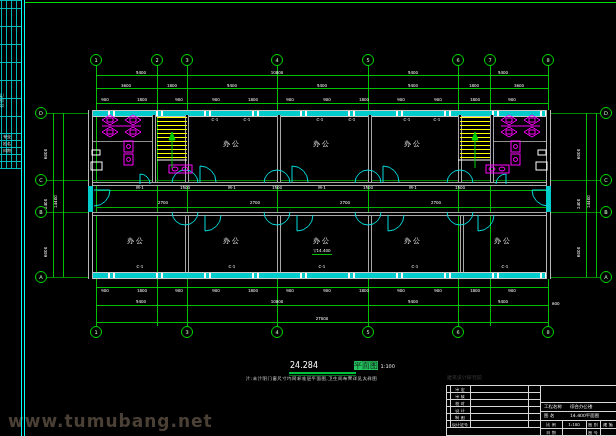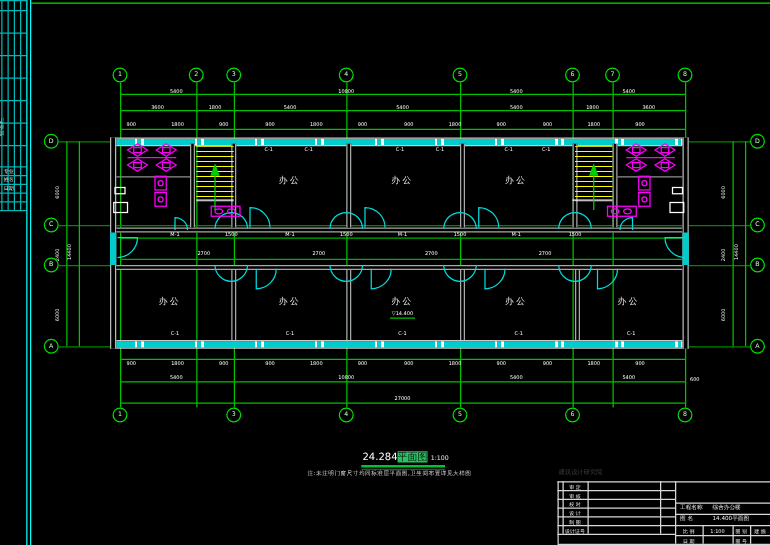--- a/index.html
+++ b/index.html
@@ -31,35 +31,36 @@
   .lab{position:absolute;color:#ececec;font-size:7px;line-height:8px;letter-spacing:2px;
        transform:translateX(-50%);white-space:nowrap;}
   .circ{position:absolute;width:10px;height:10px;border:1px solid #00e000;border-radius:50%;
         background:#000;color:#c9ffc9;font-size:5px;line-height:10px;text-align:center;}
   
   .wt{position:absolute;height:1px;background:#d8d8d8;}
   .wtv{position:absolute;width:1px;background:#d8d8d8;}
   .tb{position:absolute;color:#f0f0f0;font-size:4px;line-height:5px;white-space:nowrap;}
   
   .ttl{position:absolute;left:290px;top:361px;color:#fff;font-size:8px;line-height:10px;white-space:nowrap;}
-  .ttl .hl{background:#22c55e;color:#161616;}
+  .ttl .hl{background:#22c55e;color:#161616;margin-left:36px;}
   .ttl .sc{font-size:5px;color:#e8e8e8;}
   .note{position:absolute;left:246px;top:376px;color:#ddd;font-size:4.5px;white-space:nowrap;letter-spacing:.4px;}
   
   .wm{position:absolute;left:4px;top:348px;color:#3a2f25;font-size:66px;line-height:70px;
       font-weight:bold;letter-spacing:-2px;white-space:nowrap;}
   .wmu{position:absolute;left:8px;top:411px;color:#4a4036;font-size:17px;font-weight:bold;
        letter-spacing:1px;white-space:nowrap;}
   .faint{position:absolute;color:#3f3f3f;font-size:5px;white-space:nowrap;}
 </style>
 </head>
 <body>
 
 <div id="stage">
 
+  <div class="wmu">www.tumubang.net</div>
 
   <div class="cv" style="left:1px;top:0;height:168px"></div>
   <div class="cv" style="left:6px;top:0;height:168px"></div>
   <div class="cv" style="left:11px;top:0;height:168px"></div>
   <div class="cv" style="left:16px;top:0;height:168px"></div>
   <div class="ch" style="left:0;top:0;width:21px"></div>
   <div class="ch" style="left:0;top:8px;width:21px"></div>
   <div class="ch" style="left:0;top:26px;width:21px"></div>
   <div class="ch" style="left:0;top:44px;width:21px"></div>
   <div class="ch" style="left:0;top:62px;width:21px"></div>

